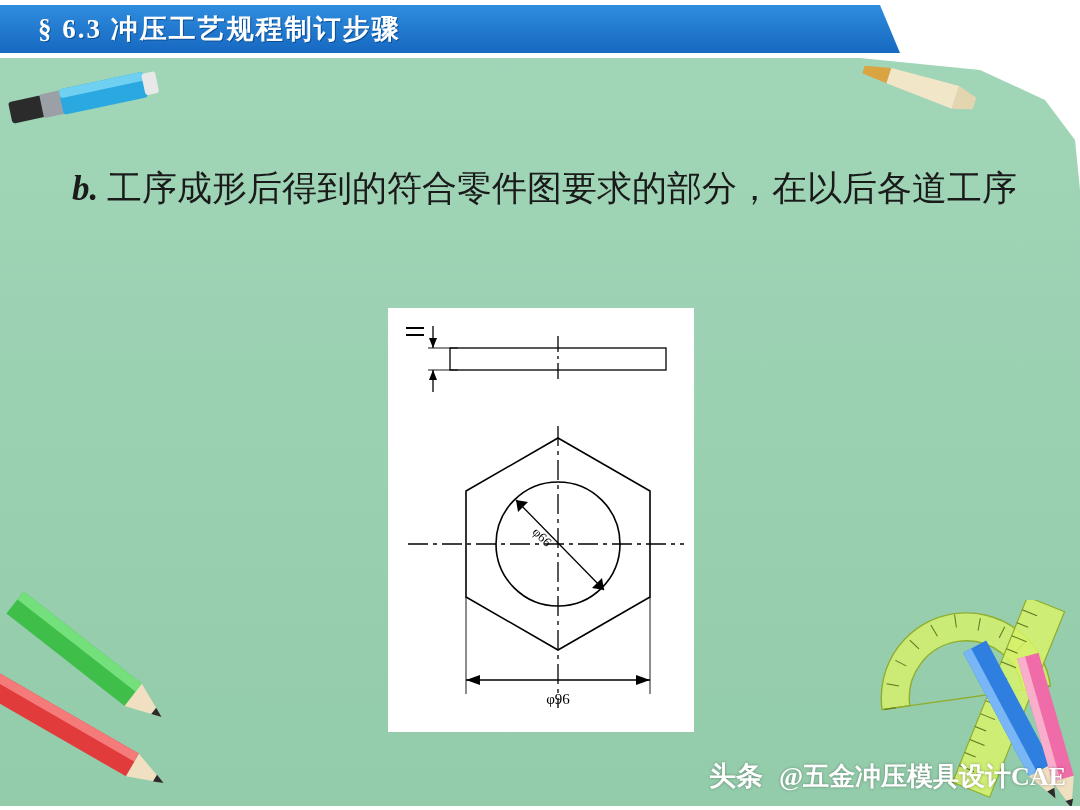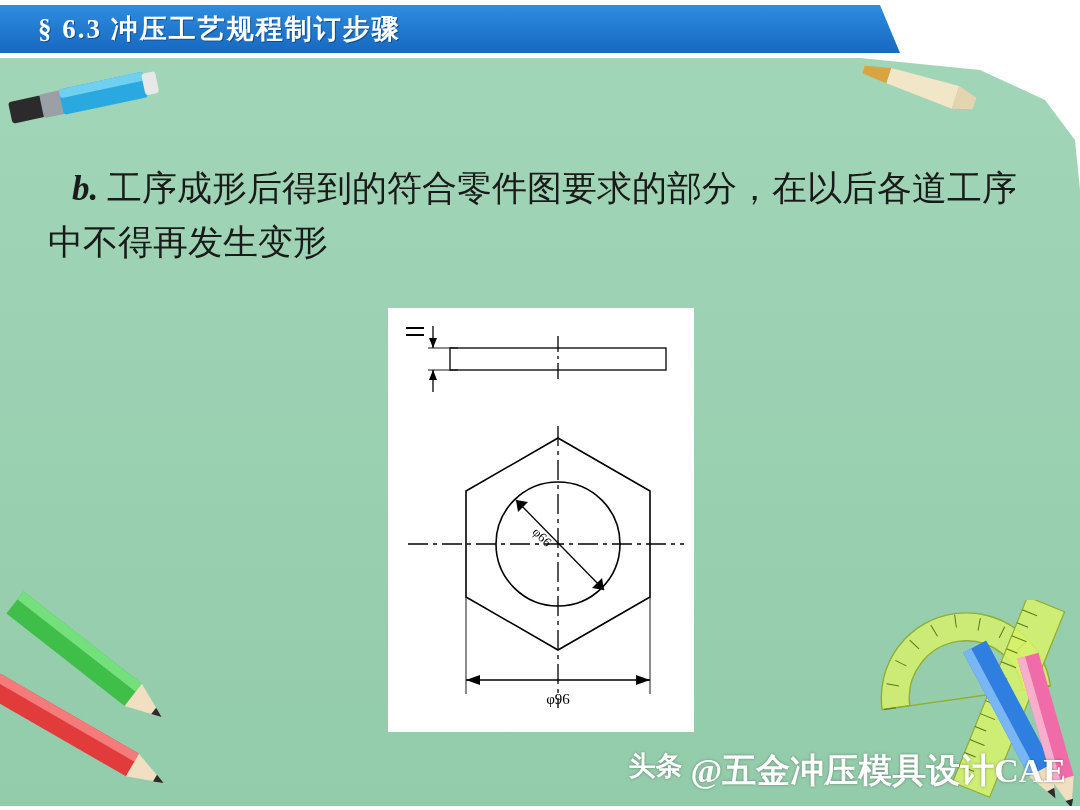--- a/index.html
+++ b/index.html
@@ -94,36 +94,36 @@
 
   
   .deco { position: absolute; }
 
   
   .watermark {
     position: absolute;
     right: 14px;
     bottom: 12px;
     display: flex;
-    align-items: flex-start;
-    gap: 8px;
+    align-items: center;
+    gap: 16px;
     margin-left: 48px;
   }
   .wm-logo {
     font-family: "Liberation Serif", serif;
     font-weight: bold;
     font-size: 27px;
     color: #ffffff;
     text-shadow: 0 0 3px rgba(0,0,0,.35);
     white-space: nowrap;
   }
   .wm-text {
     font-family: "Liberation Serif", serif;
     font-weight: bold;
-    font-size: 34px;
+    font-size: 26px;
     color: #ffffff;
     text-shadow: 0 0 3px rgba(0,0,0,.35);
     white-space: nowrap;
   }
 </style>
 </head>
 <body>
 
 <div id="slide">
 
@@ -229,21 +229,20 @@
   <div class="title-bar"></div>
   <div class="title-text">
     <span class="title-section">§</span>
     <span>6.3</span>
     <span>冲压工艺规程制订步骤</span>
   </div>
 
   <div class="body-text">
     <span class="lead">b.</span>
     <span>工序成形后得到的符合零件图要求的部分，在以后各道工序</span><br>
-    <span>中不得再发生变形</span>
   </div>
 
   <div class="drawing">
     <svg width="306" height="424" viewBox="0 0 306 424">
       <rect x="0" y="0" width="306" height="424" fill="#ffffff"></rect>
 
       <g stroke="#000000" fill="none" stroke-width="1.3">
 
         <rect x="62" y="40" width="216" height="22"></rect>
 

